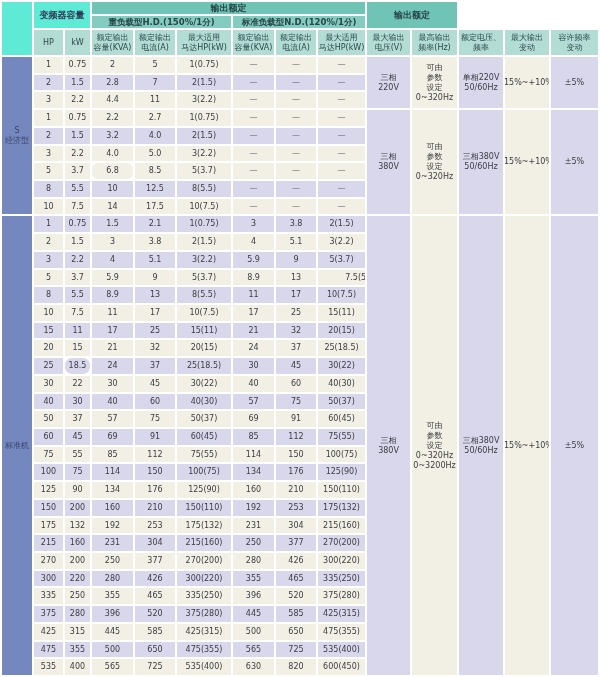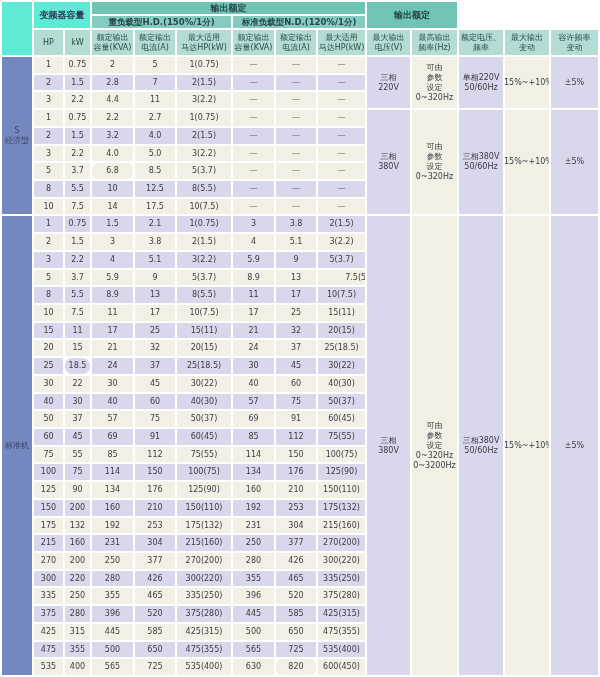--- a/index.html
+++ b/index.html
@@ -366,16 +366,16 @@
       <div class="cell lav" style="grid-area: 37 / 6 / 38 / 7;">475(355)</div>
       <div class="cell lav" style="grid-area: 37 / 7 / 38 / 8;">565</div>
       <div class="cell lav" style="grid-area: 37 / 8 / 38 / 9;">725</div>
       <div class="cell lav" style="grid-area: 37 / 9 / 38 / 10;">535(400)</div>
       <div class="cell crm" style="grid-area: 38 / 2 / 39 / 3;">535</div>
       <div class="cell crm" style="grid-area: 38 / 3 / 39 / 4;">400</div>
       <div class="cell crm" style="grid-area: 38 / 4 / 39 / 5;">565</div>
       <div class="cell crm" style="grid-area: 38 / 5 / 39 / 6;">725</div>
       <div class="cell crm" style="grid-area: 38 / 6 / 39 / 7;">535(400)</div>
       <div class="cell crm" style="grid-area: 38 / 7 / 39 / 8;">630</div>
-      <div class="cell crm" style="grid-area: 38 / 8 / 39 / 9; border-radius: 6px;">820</div>
+      <div class="cell crm" style="grid-area: 38 / 8 / 39 / 9;">820</div>
       <div class="cell crm" style="grid-area: 38 / 9 / 39 / 10;">600(450)</div>
     </div>
 </div>
 
 </body></html>

